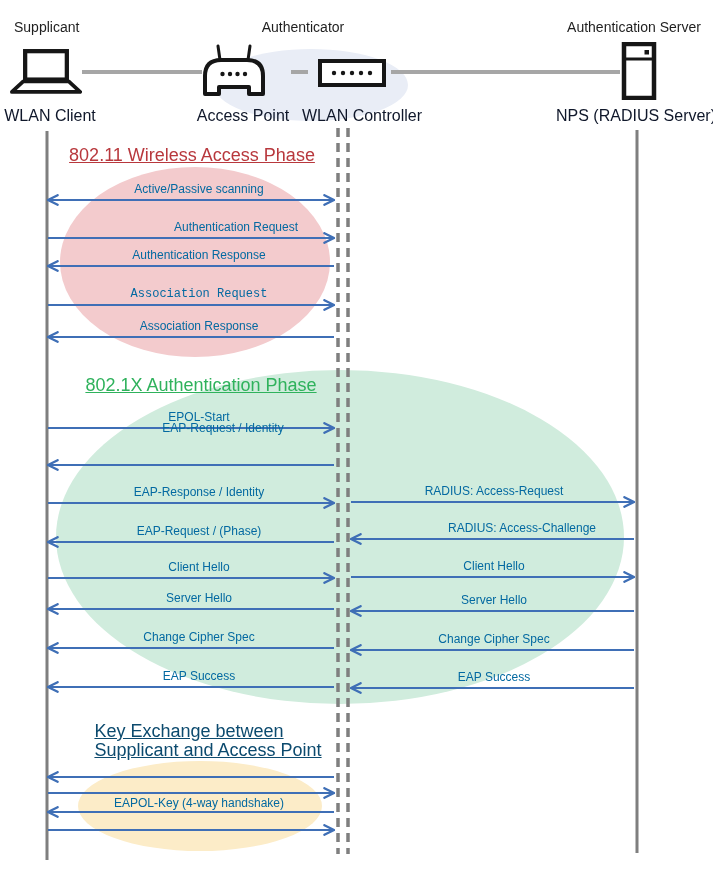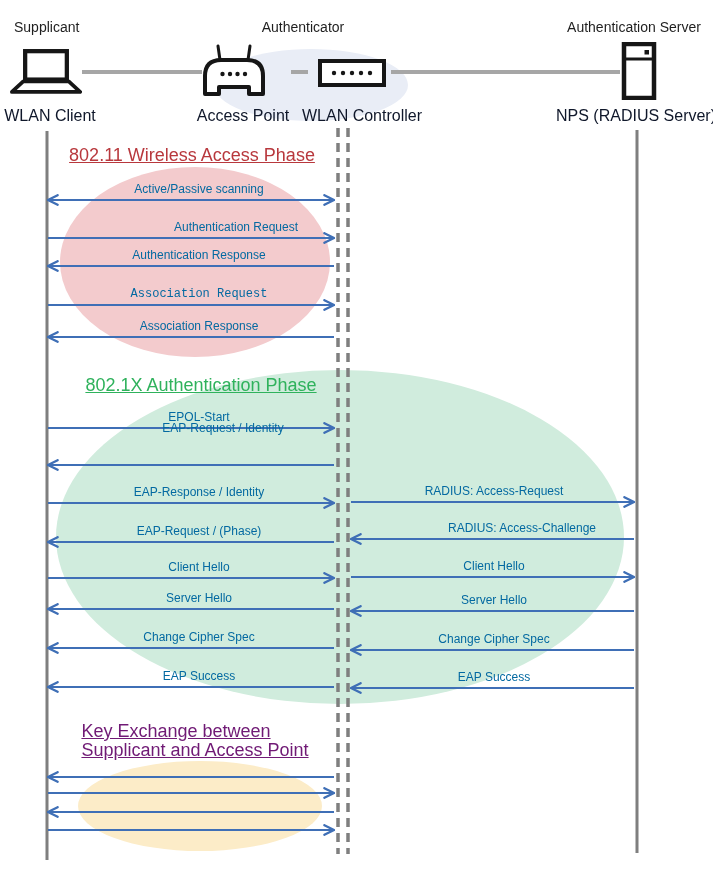--- a/index.html
+++ b/index.html
@@ -86,23 +86,24 @@
       <div class="abs msg-label" style="left: 199px; top: 523px;">EAP-Request / (Phase)</div>
       <div class="abs msg-label" style="left: 494px; top: 520px; margin-left: 28px;">RADIUS: Access-Challenge</div>
       <div class="abs msg-label" style="left: 199px; top: 559px;">Client Hello</div>
       <div class="abs msg-label" style="left: 494px; top: 558px;">Client Hello</div>
       <div class="abs msg-label" style="left: 199px; top: 590px;">Server Hello</div>
       <div class="abs msg-label" style="left: 494px; top: 592px;">Server Hello</div>
       <div class="abs msg-label" style="left: 199px; top: 629px;">Change Cipher Spec</div>
       <div class="abs msg-label" style="left: 494px; top: 631px;">Change Cipher Spec</div>
       <div class="abs msg-label" style="left: 199px; top: 668px;">EAP Success</div>
       <div class="abs msg-label" style="left: 494px; top: 669px;">EAP Success</div>
+      <div class="abs msg-label" style="left: 199px; top: 795px;">EAPOL-Key (4-way handshake)</div>
       <div class="abs phase-title" style="left: 192px; top: 146px; color: rgb(184, 56, 61);">802.11 Wireless Access Phase</div>
       <div class="abs phase-title" style="left: 201px; top: 376px; color: rgb(47, 178, 92);">802.1X Authentication Phase</div>
-      <div class="abs phase-title" style="left: 195px; top: 722px; color: #701a75;">Key Exchange between
+      <div class="abs phase-title" style="left: 208px; top: 722px; color: #0c4a6e;">Key Exchange between
 Supplicant and Access Point</div>
     </div>
 
   <div id="header">
     <span class="abs role-label" style="left:14px;top:19px">Supplicant</span>
     <span class="abs role-label centered" style="left:303px;top:19px">Authenticator</span>
     <span class="abs role-label centered" style="left:634px;top:19px">Authentication Server</span>
 
     <div class="abs icon" style="left:10px;top:48px;width:72px;height:48px">
       <svg viewBox="0 0 76 50">

